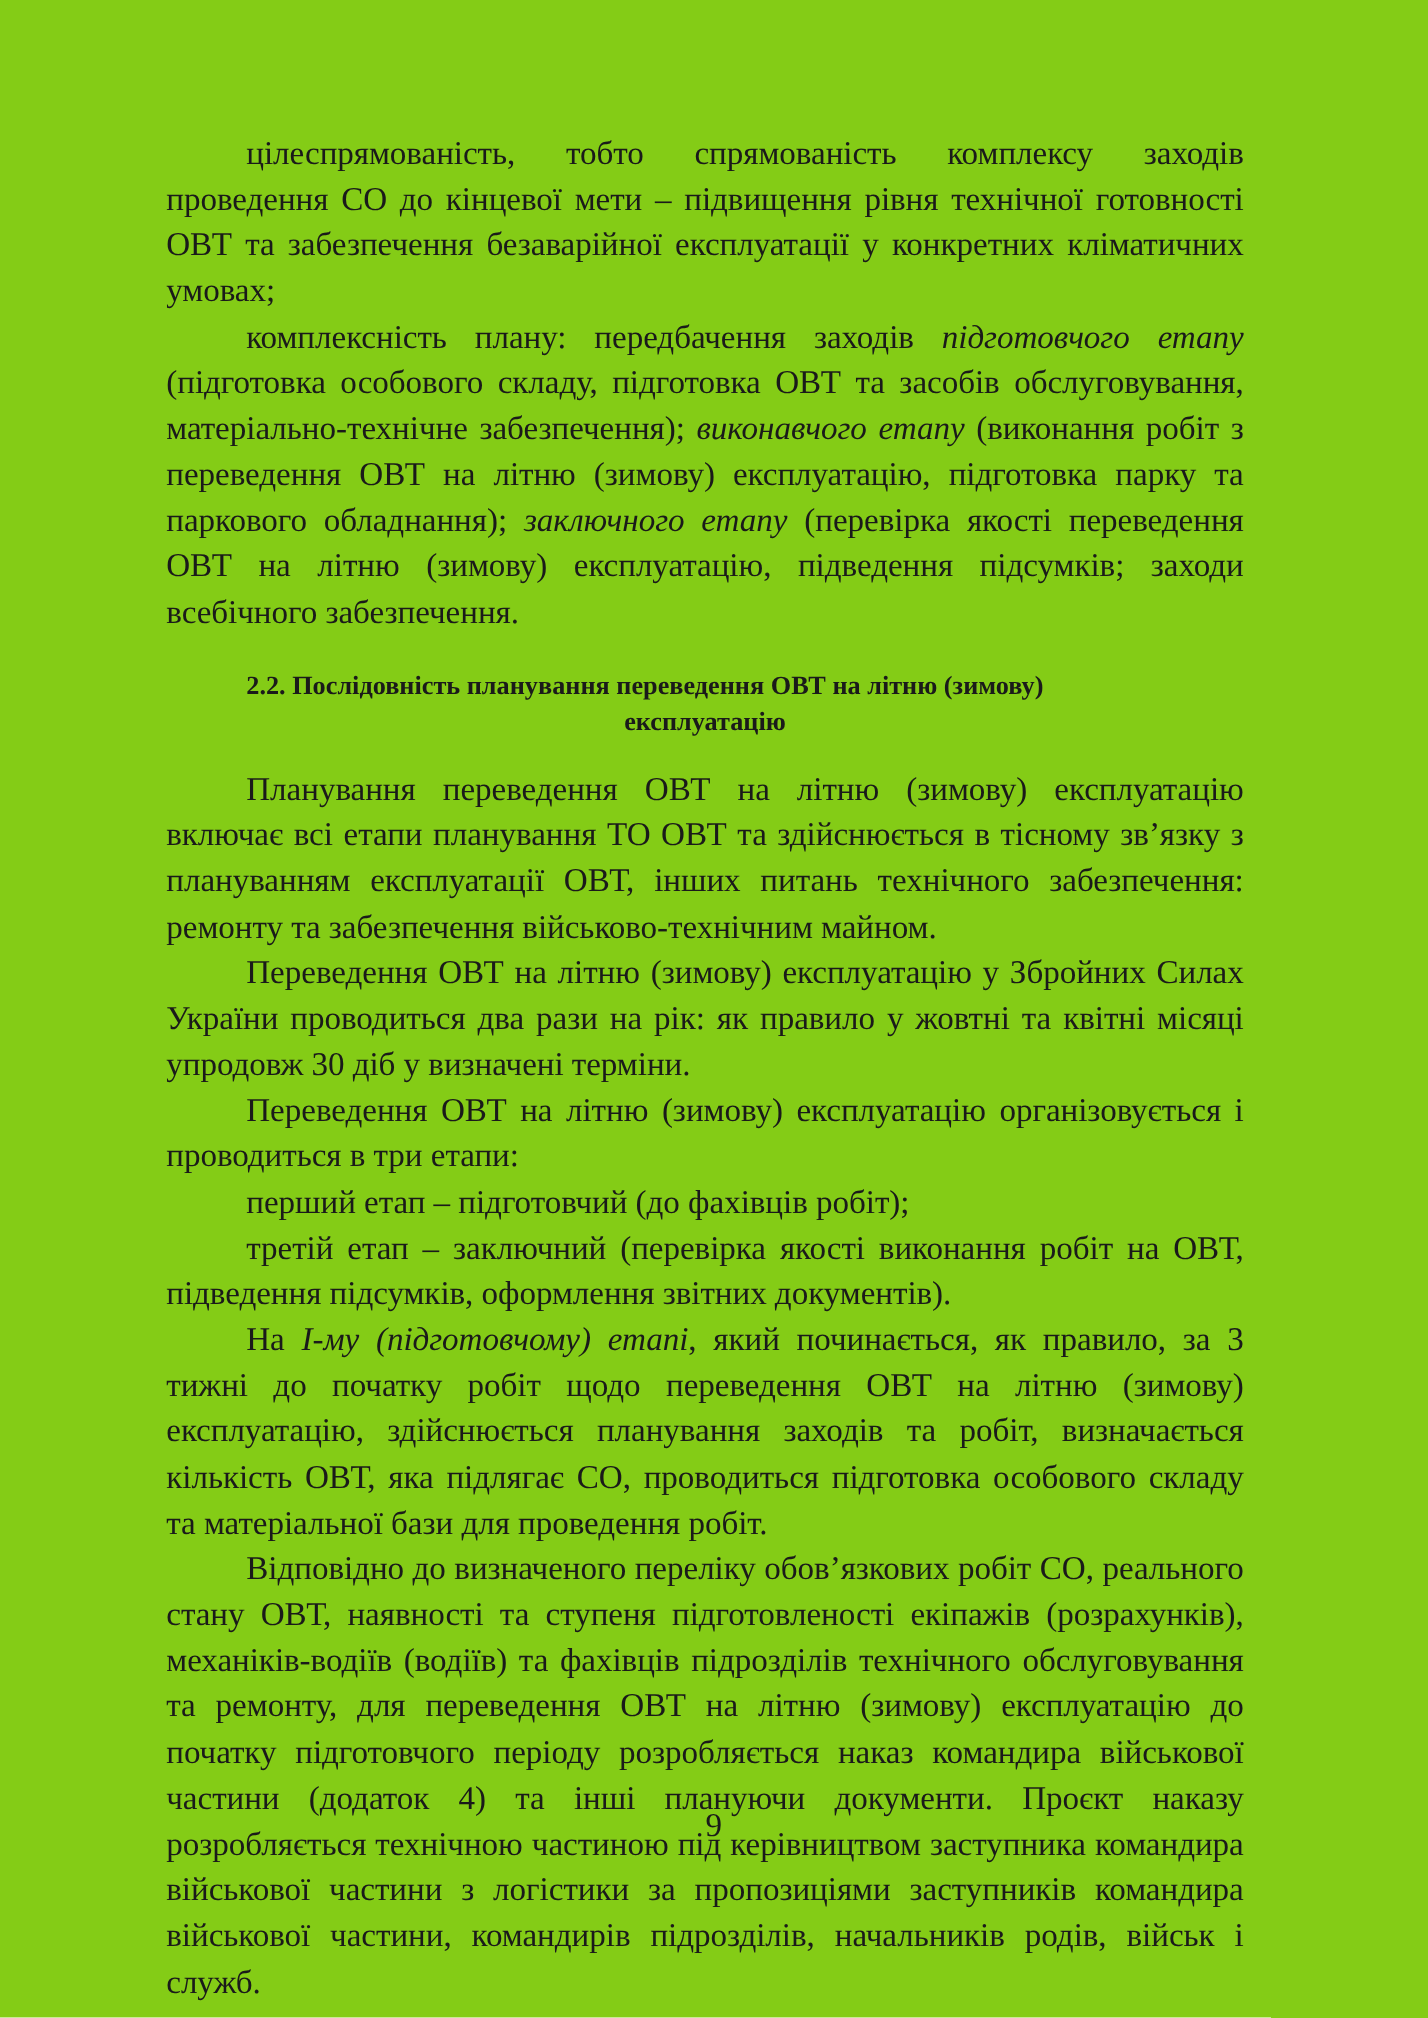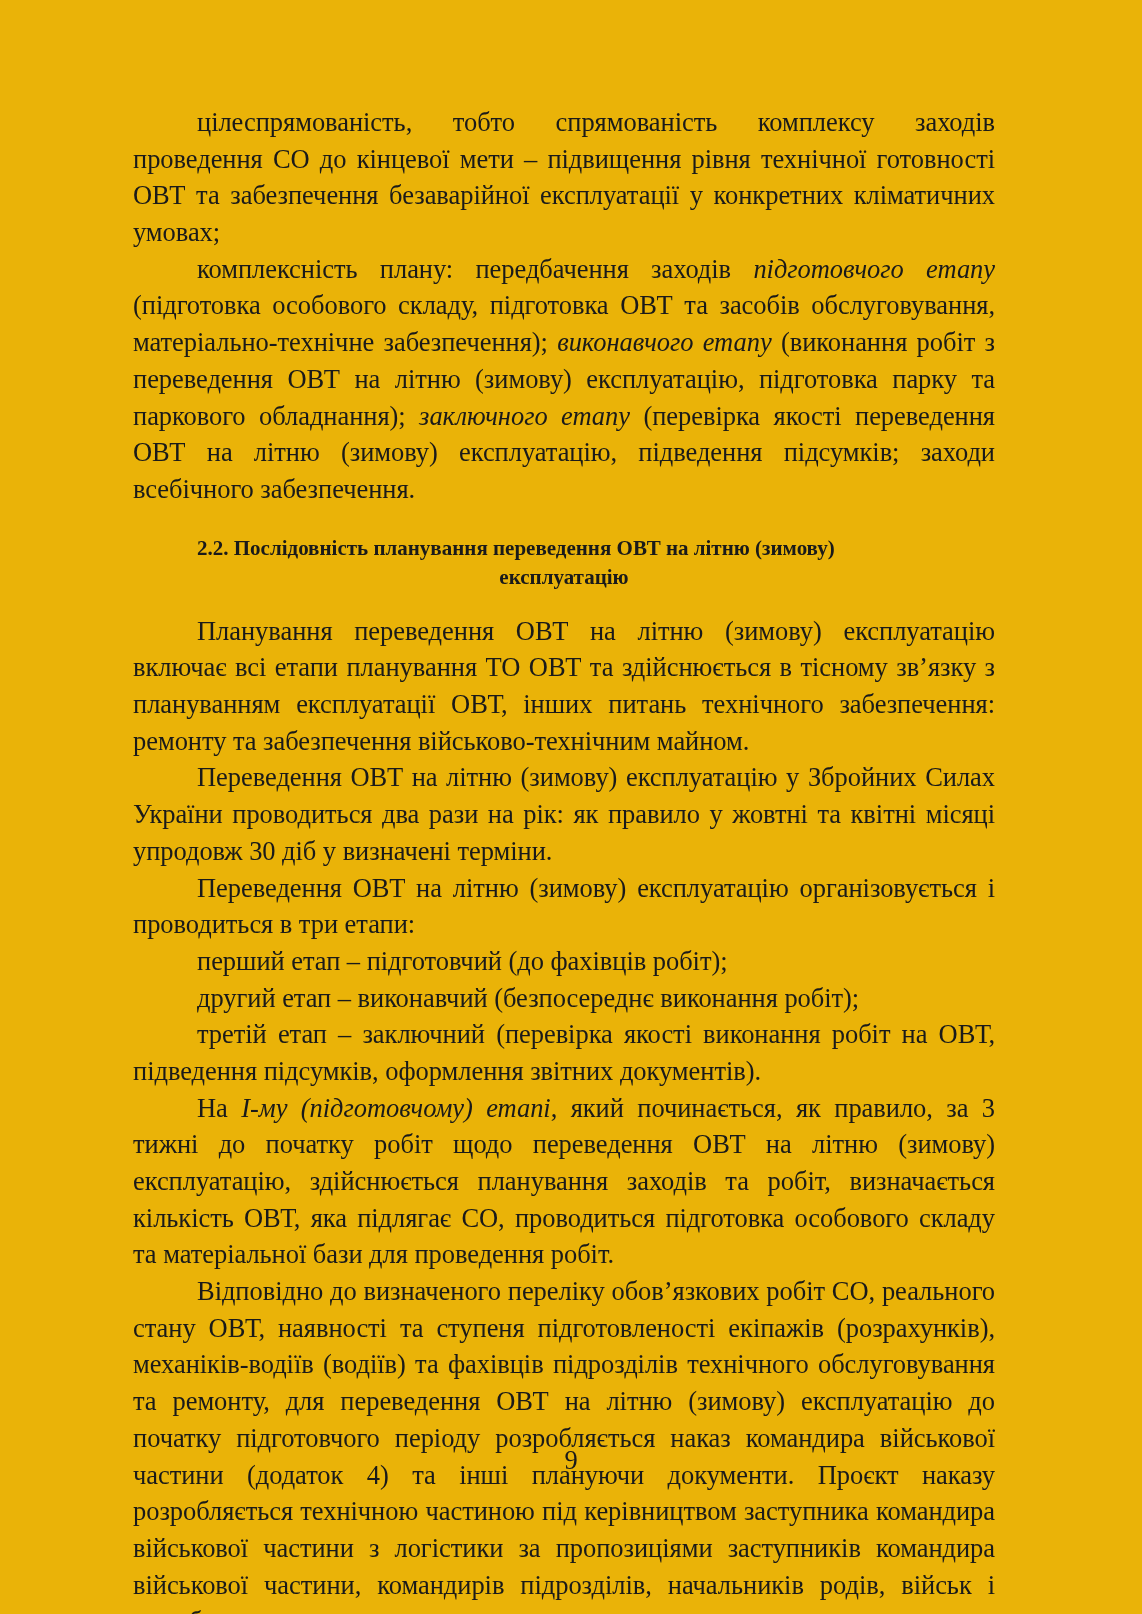--- a/index.html
+++ b/index.html
@@ -9,21 +9,21 @@
   }
   body {
     font-family: "Liberation Serif", "DejaVu Serif", serif;
     color: #1a1a1a;
   }
   .page {
     position: relative;
     width: 1142px;
     height: 1614px;
     box-sizing: border-box;
-    background: #eab308;
+    background: #84cc16;
     overflow: hidden;
   }
   .content {
     position: absolute;
     left: 133px;
     top: 104px;
     width: 862px;
   }
   .para {
     margin: 0;
@@ -79,21 +79,20 @@
 
     <p class="para">Планування переведення ОВТ на літню (зимову) експлуатацію включає всі етапи планування ТО ОВТ та здійснюється в тісному зв’язку з плануванням експлуатації ОВТ, інших питань технічного забезпечення: ремонту та забезпечення військово-технічним майном.</p>
 
 
     <p class="para">Переведення ОВТ на літню (зимову) експлуатацію у Збройних Силах України проводиться два рази на рік: як правило у жовтні та квітні місяці упродовж 30 діб у визначені терміни.</p>
 
     <p class="para">Переведення ОВТ на літню (зимову) експлуатацію організовується і проводиться в три етапи:</p>
 
     <p class="para">перший етап – підготовчий (до фахівців робіт);</p>
 
-    <p class="para">другий етап – виконавчий (безпосереднє виконання робіт);</p>
 
     <p class="para">третій етап – заключний (перевірка якості виконання робіт на ОВТ, підведення підсумків, оформлення звітних документів).</p>
 
     <p class="para">
       <span>На </span><span class="it">I-му (підготовчому) етапі</span><span>, який починається, як правило, за 3 тижні до початку робіт щодо переведення ОВТ на літню (зимову) експлуатацію, здійснюється планування заходів та робіт, визначається кількість ОВТ, яка підлягає СО, проводиться підготовка особового складу та матеріальної бази для проведення робіт.</span>
     </p>
 
 
     <p class="para">Відповідно до визначеного переліку обов’язкових робіт СО, реального стану ОВТ, наявності та ступеня підготовленості екіпажів (розрахунків), механіків-водіїв (водіїв) та фахівців підрозділів технічного обслуговування та ремонту, для переведення ОВТ на літню (зимову) експлуатацію до початку підготовчого періоду розробляється наказ командира військової частини (додаток 4) та інші плануючи документи. Проєкт наказу розробляється технічною частиною під керівництвом заступника командира військової частини з логістики за пропозиціями заступників командира військової частини, командирів підрозділів, начальників родів, військ і служб.</p>
 

